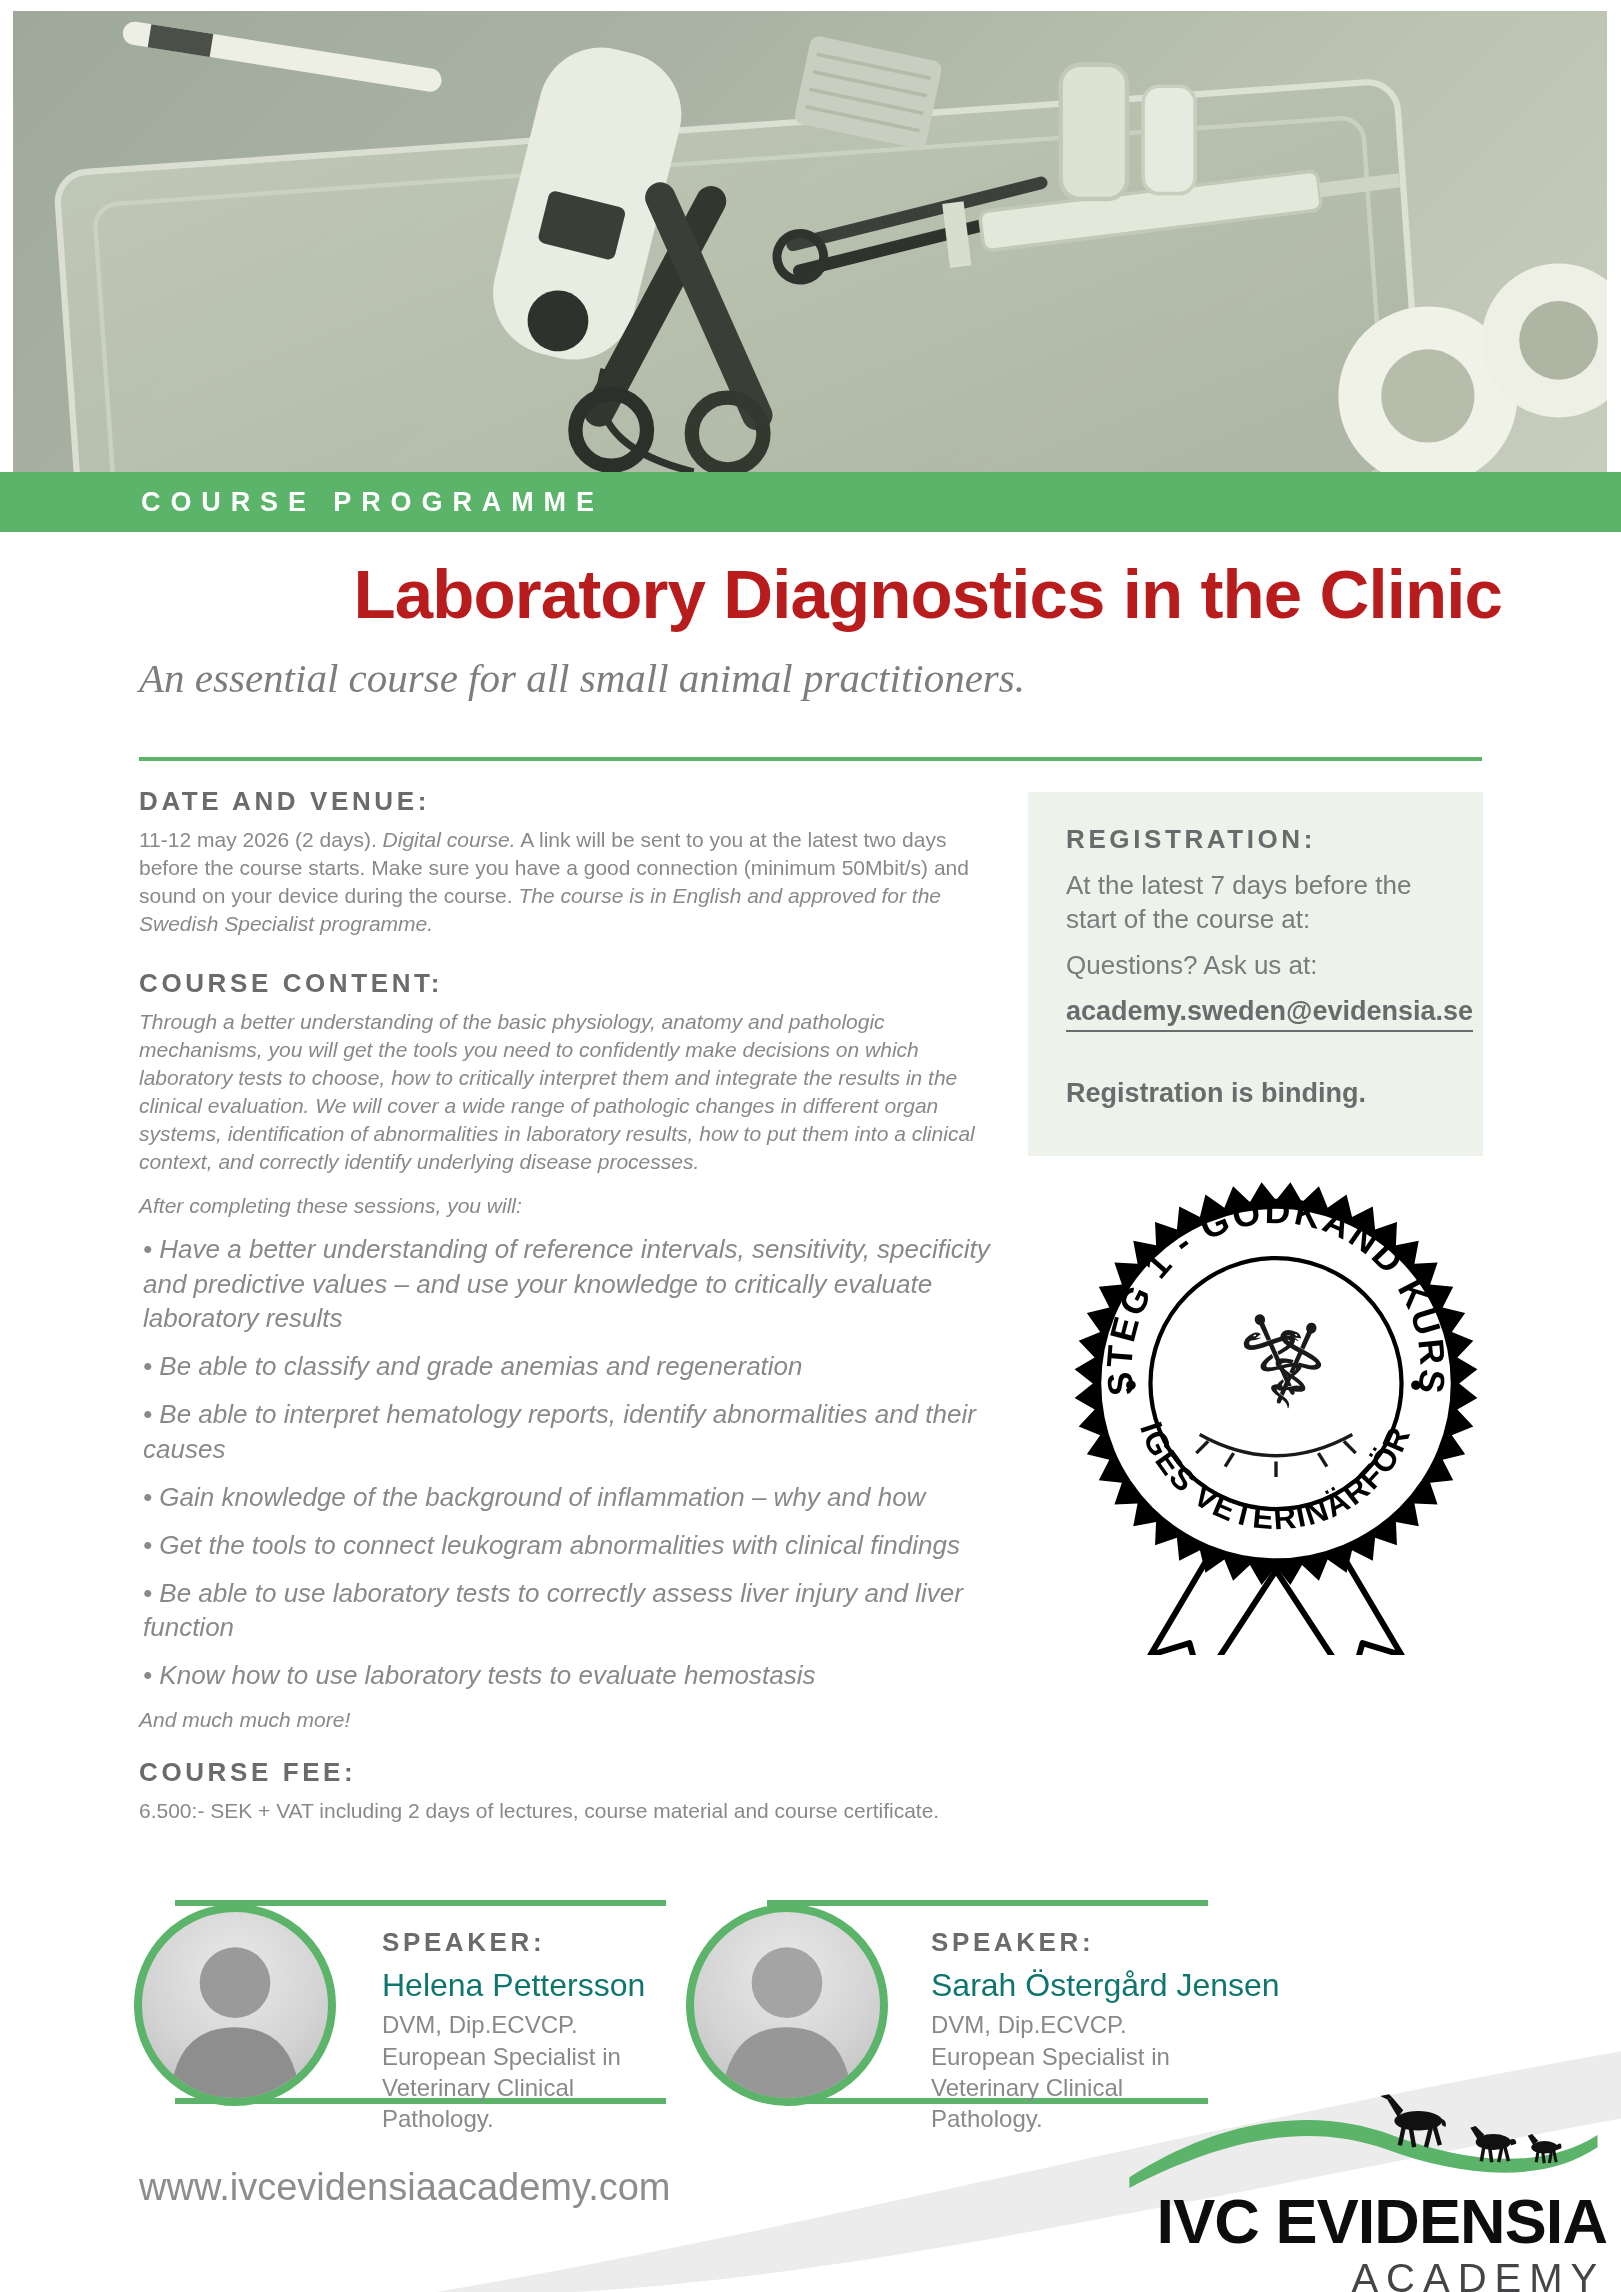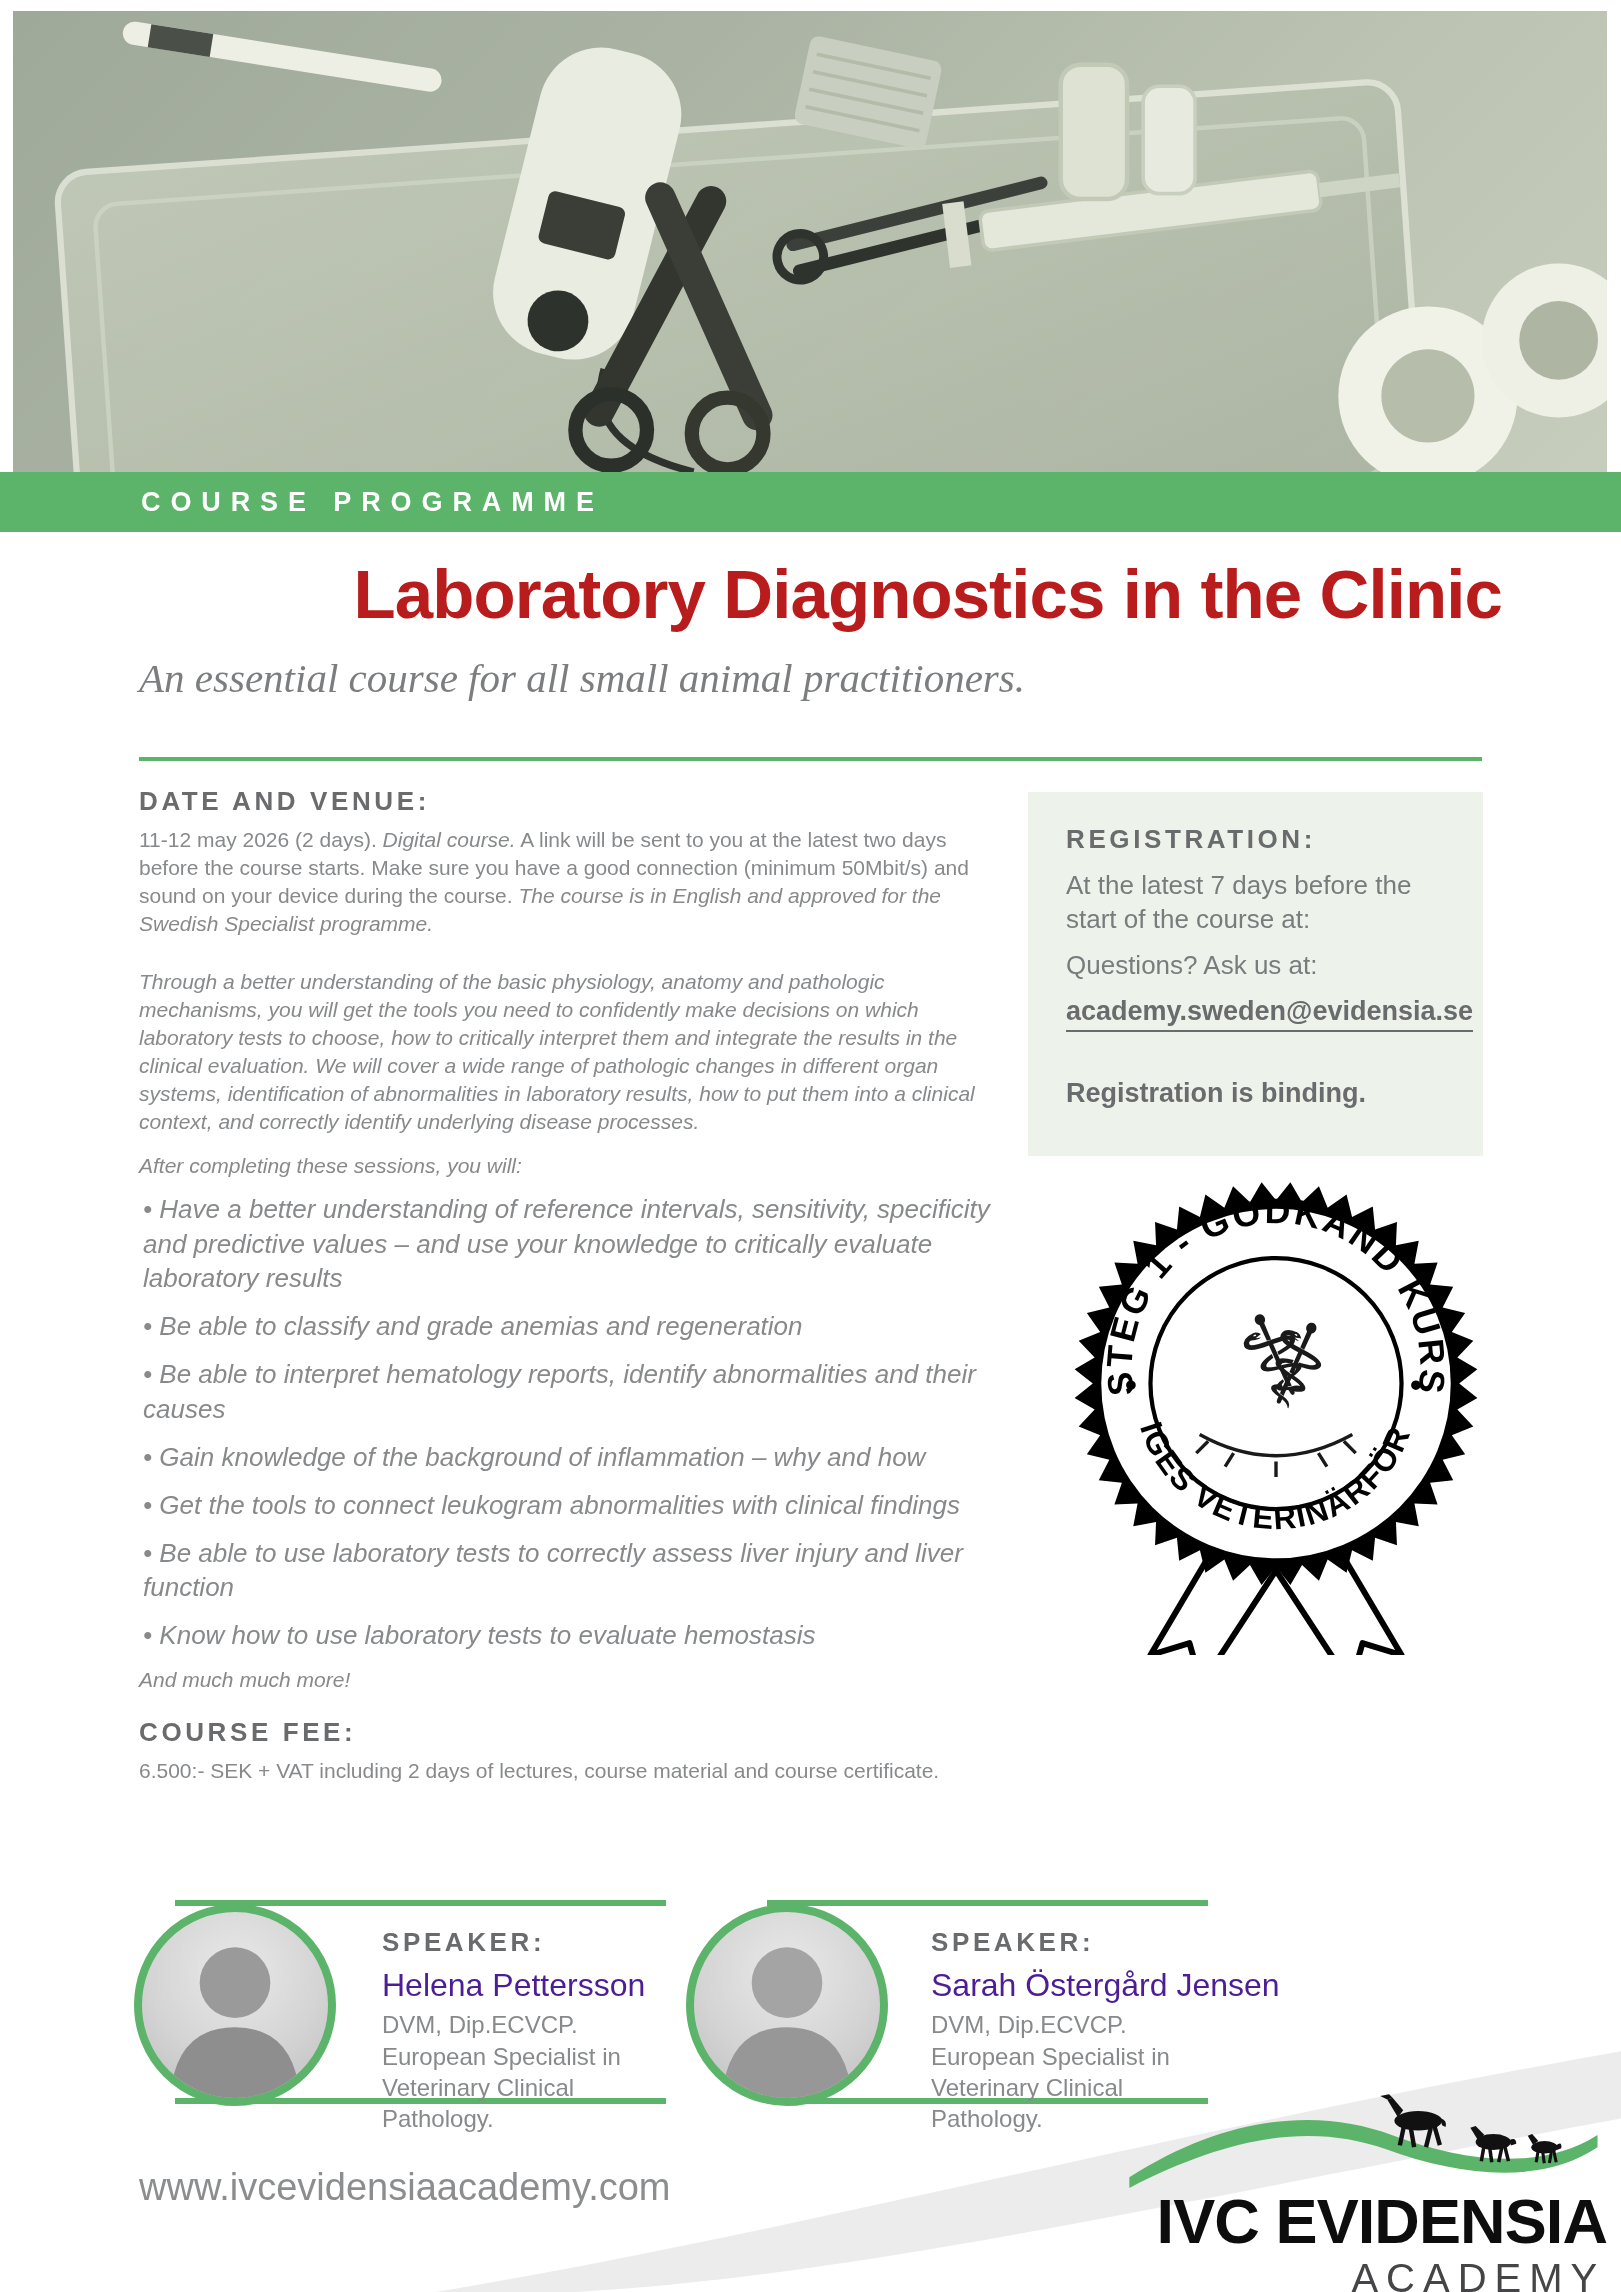--- a/index.html
+++ b/index.html
@@ -53,21 +53,21 @@
   .panel1{left:175px;top:1900px;width:491px;}
   .panel2{left:767px;top:1900px;width:441px;}
   .avatar{position:absolute;width:202px;height:202px;border-radius:50%;border:8px solid #5cb36a;
           background:radial-gradient(circle at 50% 32%,#e9e9e9 0%,#d4d4d4 55%,#bdbdbd 100%);overflow:hidden;box-sizing:border-box;}
   .avatar1{left:134px;top:1904px;}
   .avatar2{left:686px;top:1904px;}
   .avatar svg{display:block;width:100%;height:100%;}
   .spktext{position:absolute;width:296px;}
   .spktext1{left:382px;top:1927px;}
   .spktext2{left:931px;top:1927px;}
-  .spkname{font-size:32px;color:#4c1d95;margin:9px 0 5.4px 0;white-space:nowrap;}
+  .spkname{font-size:32px;color:#0f766e;margin:9px 0 5.4px 0;white-space:nowrap;}
   .spkbio{font-size:24px;line-height:1.3;color:#87898b;}
 
   
   .footerurl{position:absolute;left:139px;top:2166px;font-size:38px;color:#8b8d8f;text-decoration:none;}
   .logo{position:absolute;left:1119px;top:2089px;width:488px;text-align:right;}
   .logo .wave{display:block;width:488px;height:106px;}
   .brand{font-size:63px;font-weight:bold;color:#0d0d0d;line-height:1;margin-top:-5.4px;letter-spacing:-0.9px;}
   .brandsub{font-size:40px;color:#454547;letter-spacing:8px;margin-top:3.6px;margin-right:1.8px;}
 </style>
 </head>
@@ -145,20 +145,21 @@
     <h1>Laboratory Diagnostics in the Clinic</h1>
     <div class="subtitle">An essential course for all small animal practitioners.</div>
   </div>
   <div class="rule"></div>
 
   <div class="leftcol">
     <div class="sechead">DATE AND VENUE:</div>
     <p><span>11-12 may 2026 (2 days). </span><span class="it">Digital course.</span><span> A link will be sent to you at the latest two days before the course starts. Make sure you have a good connection (minimum 50Mbit/s) and sound on your device during the course. </span><span class="it">The course is in English and approved for the Swedish Specialist programme.</span></p>
 
     <div class="gap"></div>
+    <div class="sechead">COURSE CONTENT:</div>
     <p class="it">Through a better understanding of the basic physiology, anatomy and pathologic mechanisms, you will get the tools you need to confidently make decisions on which laboratory tests to choose, how to critically interpret them and integrate the results in the clinical evaluation. We will cover a wide range of pathologic changes in different organ systems, identification of abnormalities in laboratory results, how to put them into a clinical context, and correctly identify underlying disease processes.</p>
     <p class="it" style="margin-bottom:12.5px;">After completing these sessions, you will:</p>
     <ul class="goals">
       <li><span>•</span> <span>Have a better understanding of reference intervals, sensitivity, specificity and predictive values – and use your knowledge to critically evaluate laboratory results</span></li>
       <li><span>•</span> <span>Be able to classify and grade anemias and regeneration</span></li>
       <li><span>•</span> <span>Be able to interpret hematology reports, identify abnormalities and their causes</span></li>
       <li><span>•</span> <span>Gain knowledge of the background of inflammation – why and how</span></li>
       <li><span>•</span> <span>Get the tools to connect leukogram abnormalities with clinical findings</span></li>
       <li><span>•</span> <span>Be able to use laboratory tests to correctly assess liver injury and liver function</span></li>
       <li><span>•</span> <span>Know how to use laboratory tests to evaluate hemostasis</span></li>

